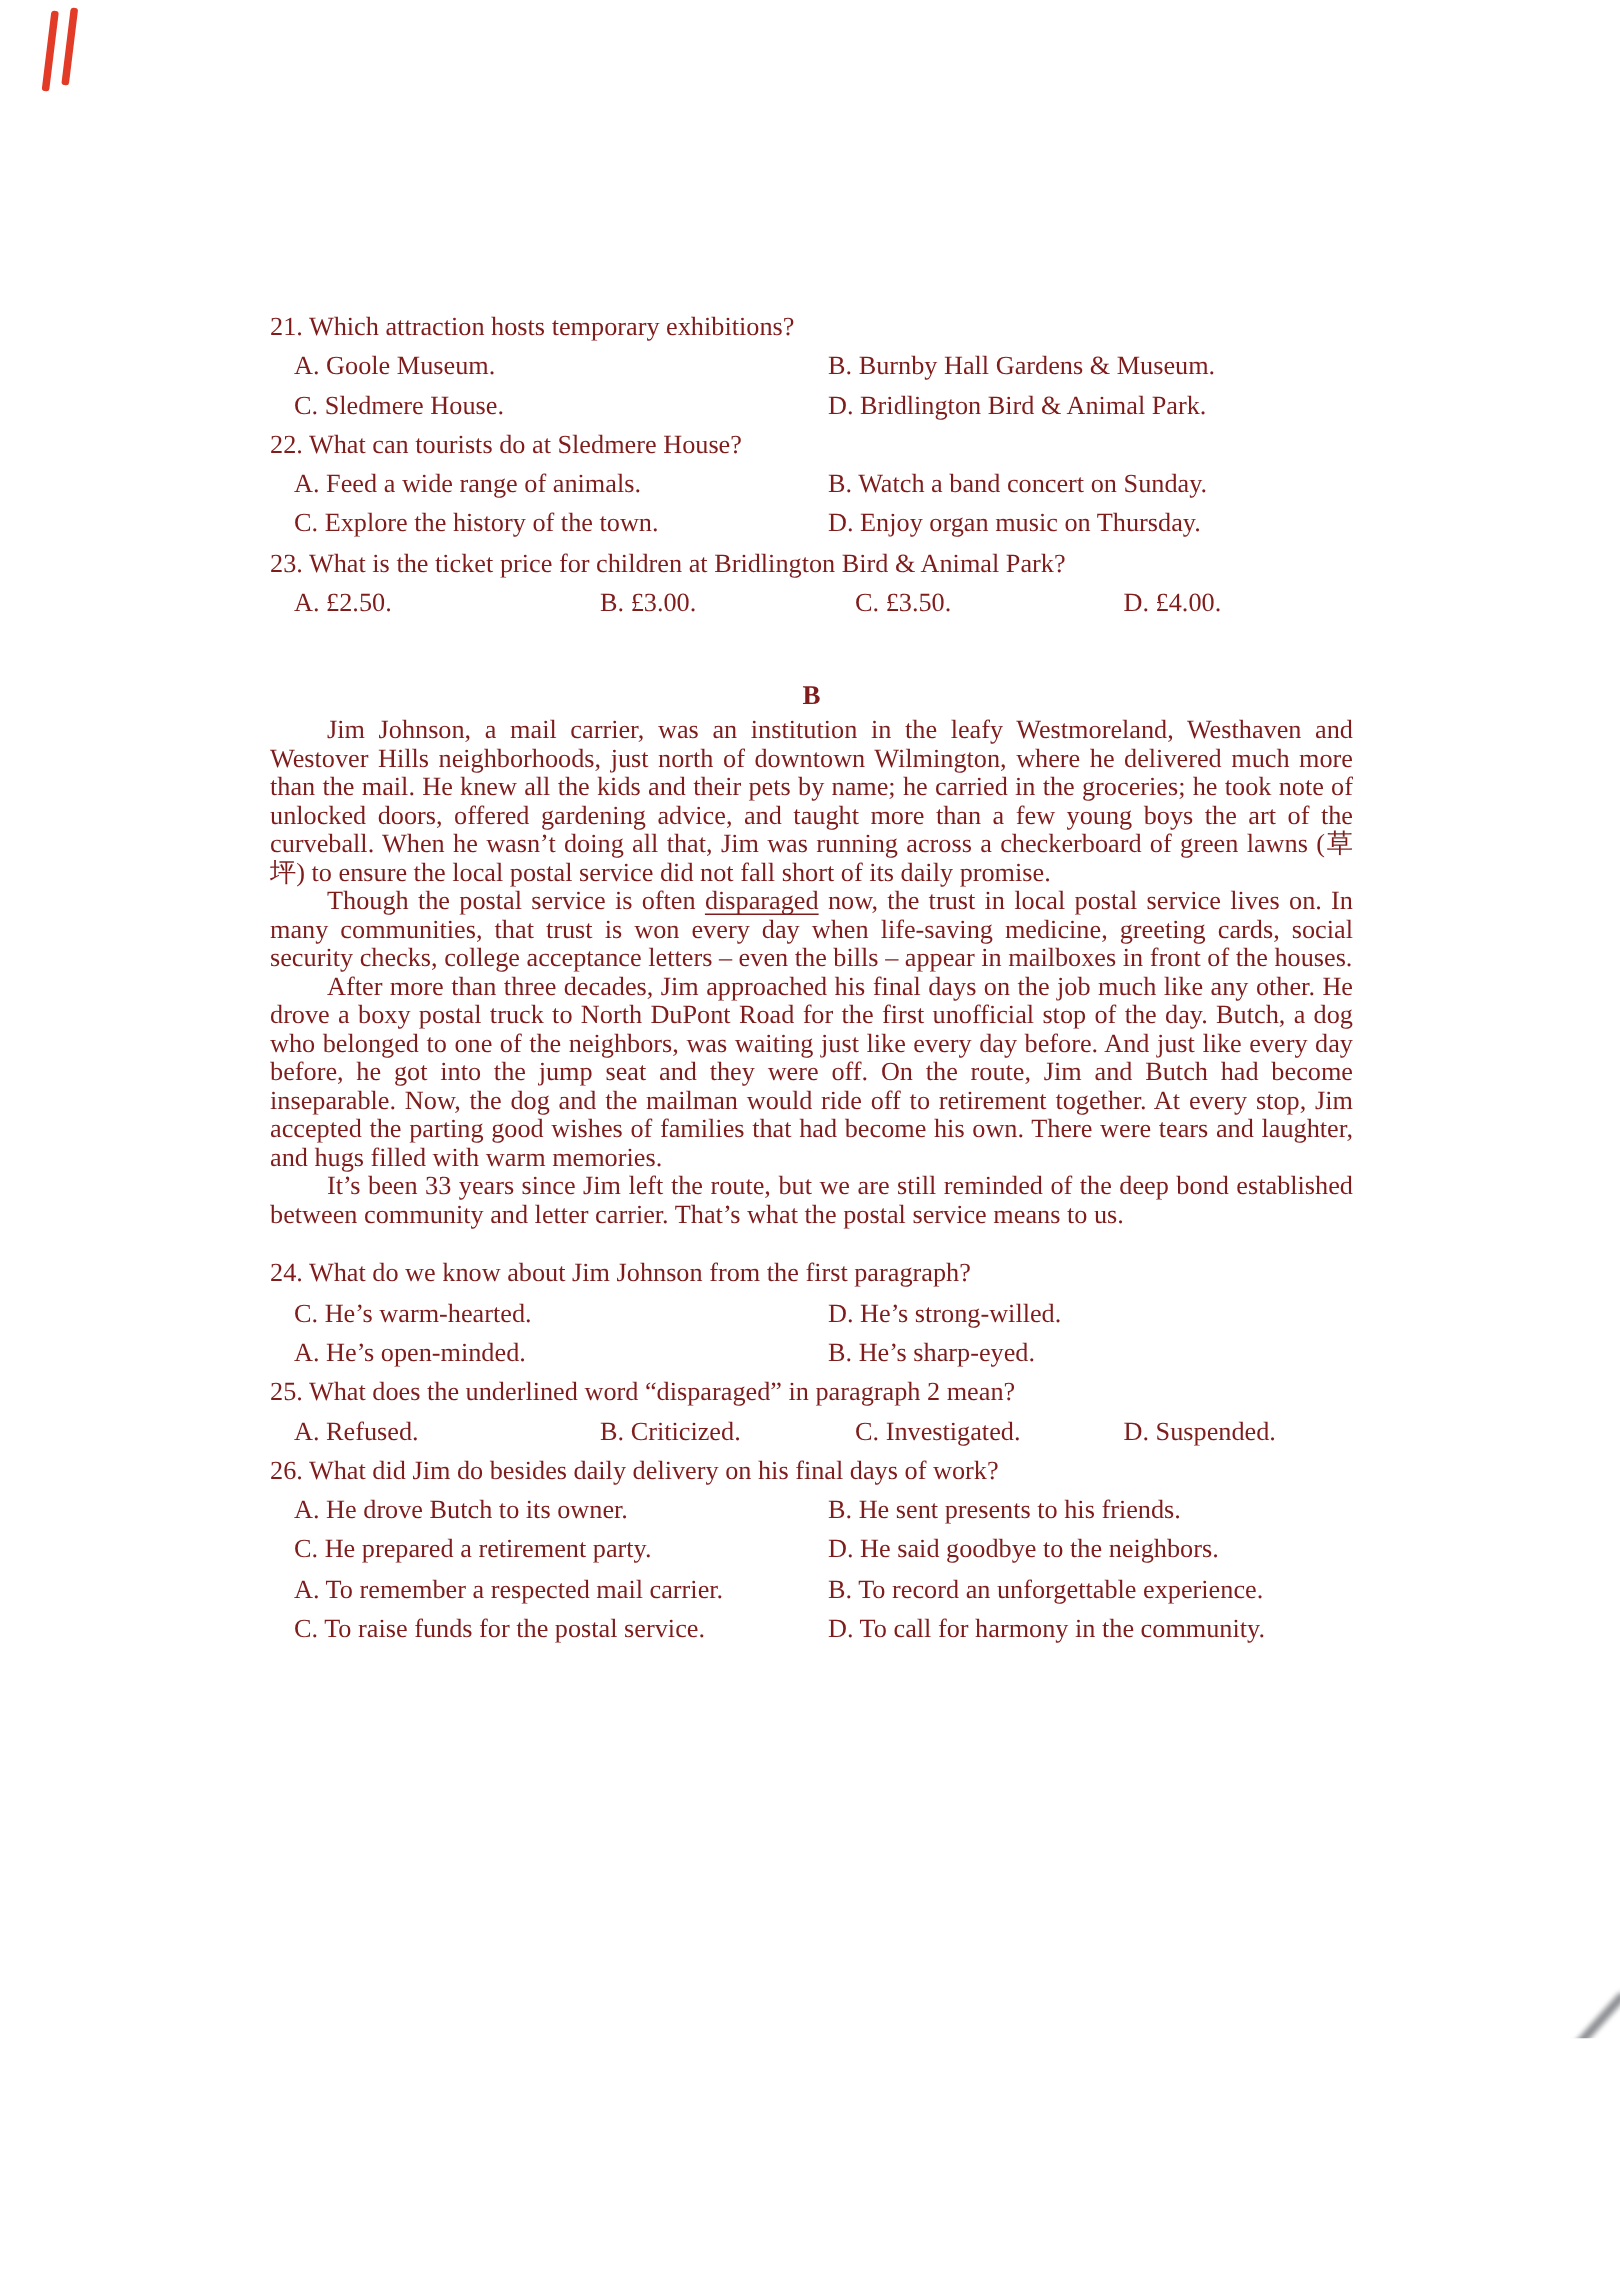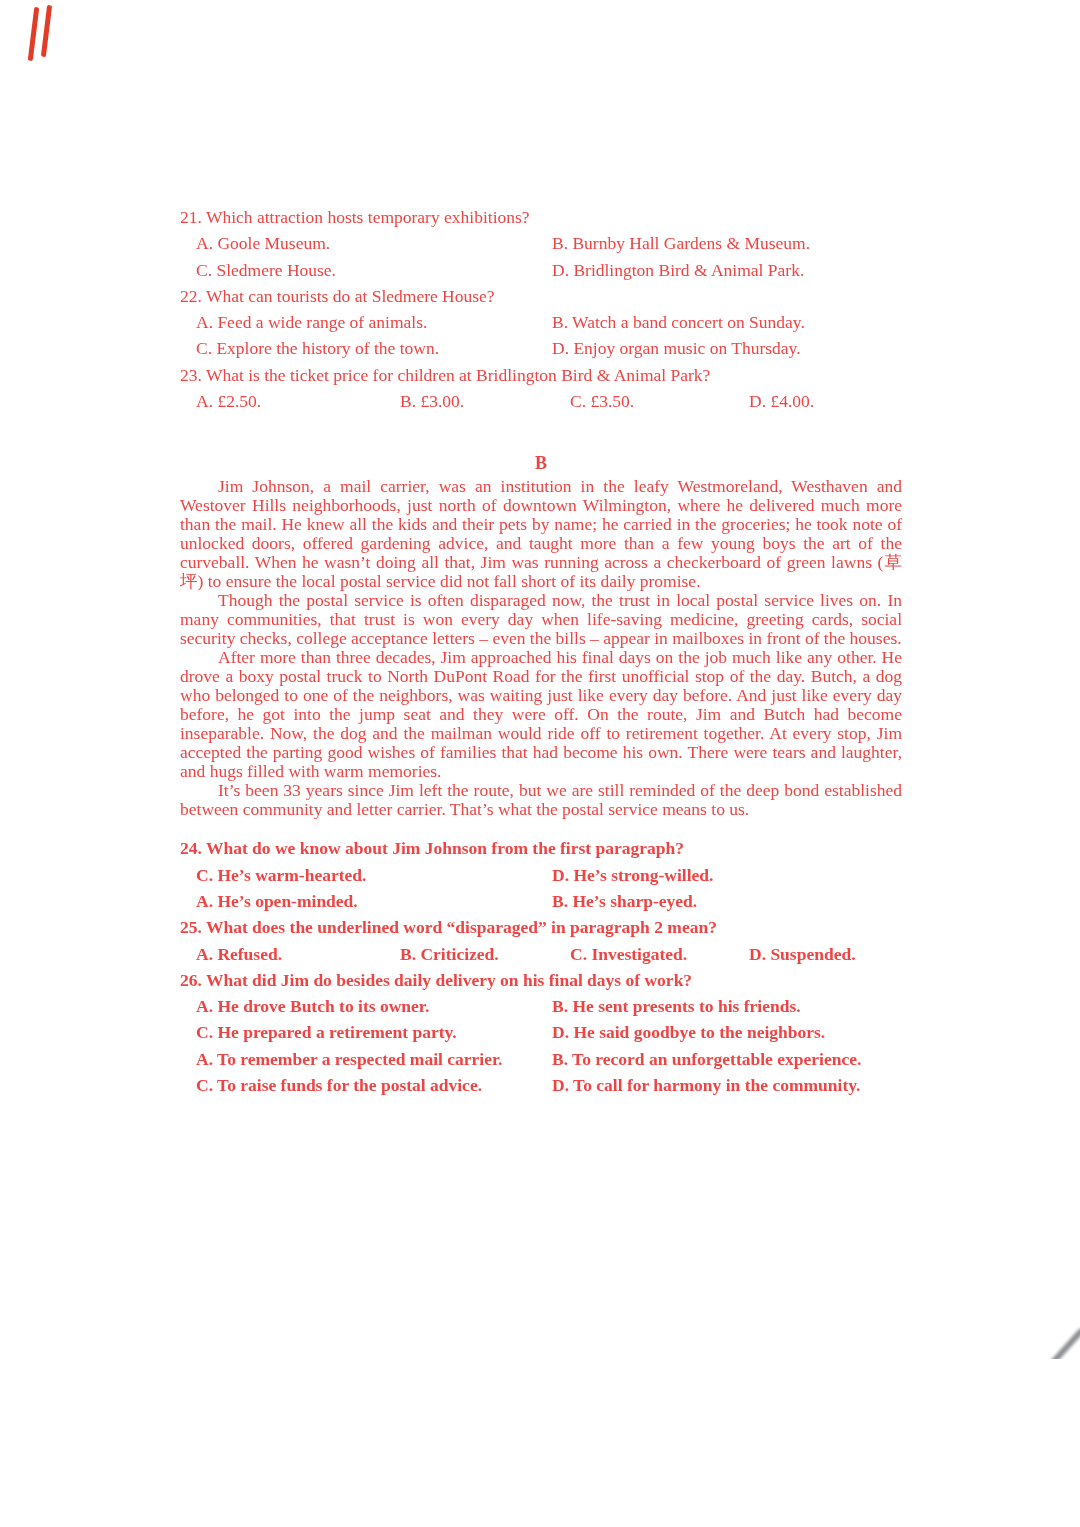--- a/index.html
+++ b/index.html
@@ -2,21 +2,21 @@
 <html><head>
 <meta charset="utf-8">
 <style>
   html,body{margin:0;padding:0;background:#ffffff;}
   .page{
     position:relative;
     width:1080px;
     height:1359px;
     background:#ffffff;
     font-family:"Liberation Serif", serif;
-    color:#ef4444;
+    color:#7f1d1d;
     font-size:17.5px;
     overflow:hidden;
   }
   .content{
     position:absolute;
     left:180px;
     top:204px;
     width:722px;
   }
   .line{
@@ -43,23 +43,24 @@
     font-weight:bold;
     font-size:18px;
   }
   .para{
     margin:0;
     text-align:justify;
     text-indent:38px;
     line-height:19px;
   }
   .u{
+    text-decoration:underline;
     text-underline-offset:3px;
   }
-  .qblock-b{margin-top:16px;font-weight:bold;}
+  .qblock-b{margin-top:16px;}
   
   .pen-stroke{
     position:absolute;
     width:5px;
     background:#e23c28;
     border-radius:2px;
   }
   .pen-1{left:31px;top:7px;height:54px;transform:rotate(7deg);}
   .pen-2{left:44px;top:5px;height:52px;transform:rotate(7deg);}
   
@@ -159,19 +160,19 @@
       <div class="line">
         <span class="opt colA">C. He prepared a retirement party.</span>
         <span class="opt colB">D. He said goodbye to the neighbors.</span>
       </div>
 
       <div class="line">
         <span class="opt colA">A. To remember a respected mail carrier.</span>
         <span class="opt colB">B. To record an unforgettable experience.</span>
       </div>
       <div class="line">
-        <span class="opt colA">C. To raise funds for the postal advice.</span>
+        <span class="opt colA">C. To raise funds for the postal service.</span>
         <span class="opt colB">D. To call for harmony in the community.</span>
       </div>
     </div>
 
   </div>
 </div>
 
 </body></html>

